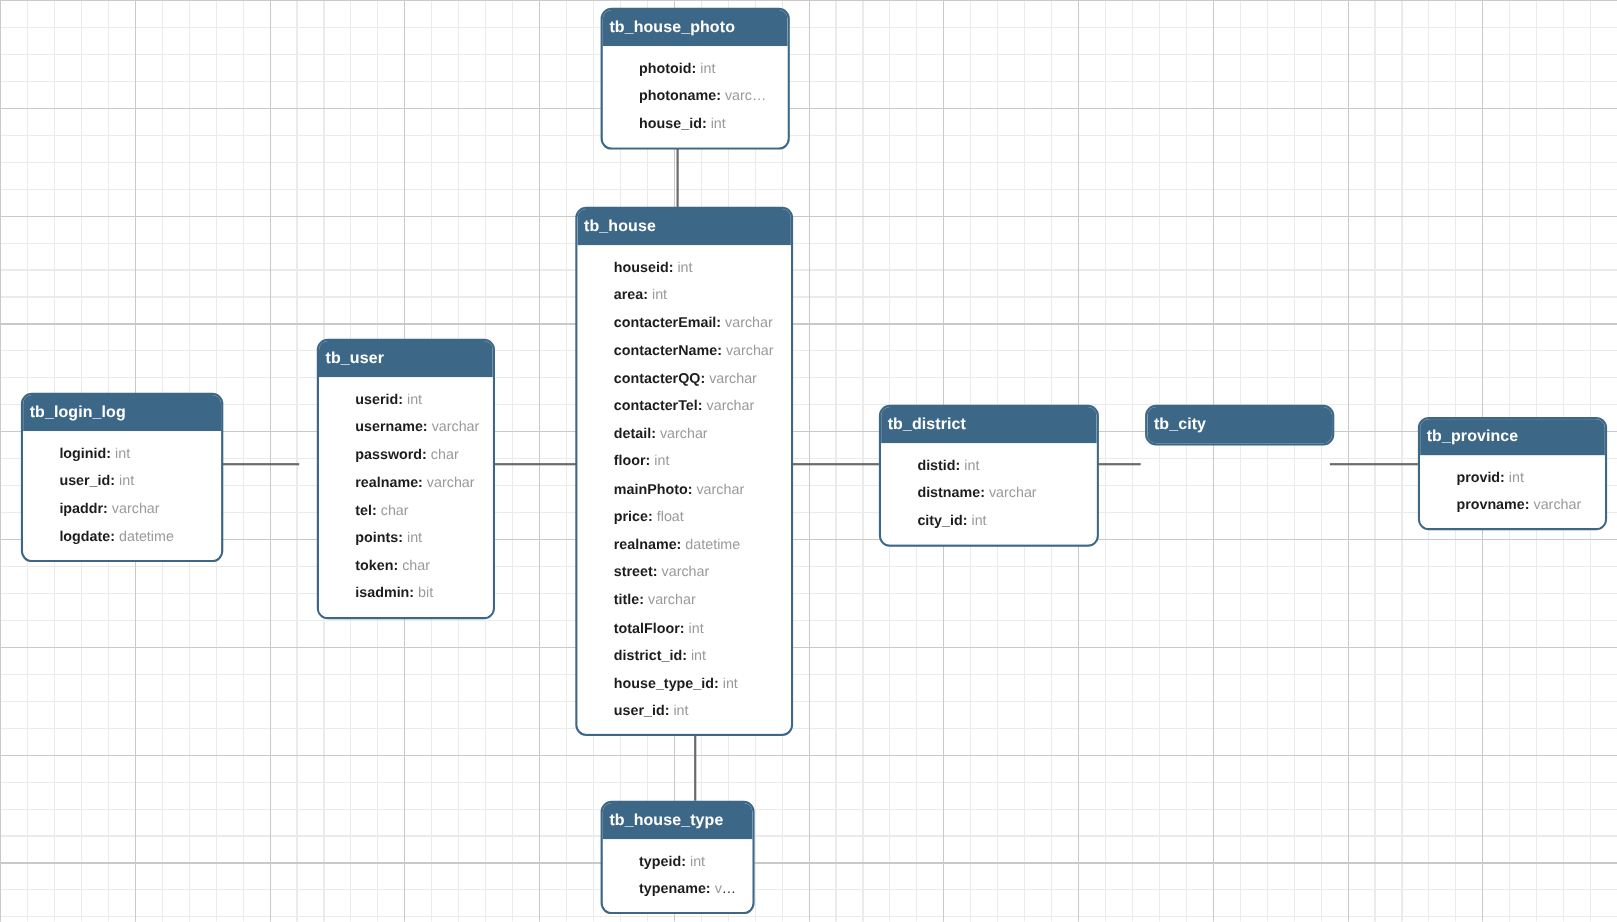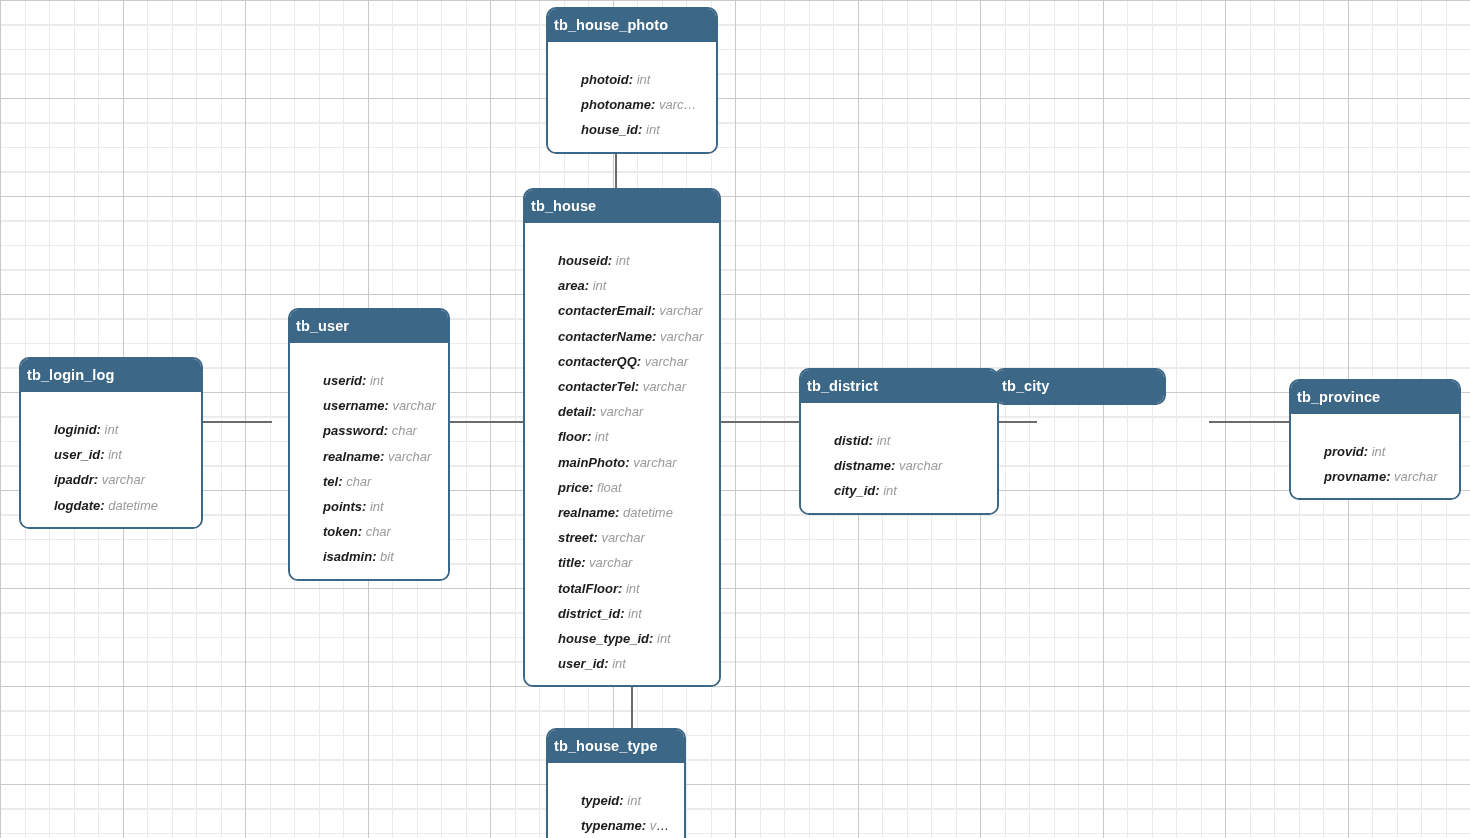--- a/index.html
+++ b/index.html
@@ -49,23 +49,22 @@
     color: #ffffff;
     font-size: 14.5px;
     font-weight: bold;
     text-align: left;
     padding: 8px 6px 9px 6px;
     line-height: 16px;
     letter-spacing: 0.1px;
     user-select: none;
   }
   .entity-body {
-    padding: 25px 0 9px 0;
+    padding: 7px 0 9px 0;
     background: #ffffff;
-    font-style: italic;
   }
   .field {
     font-size: 13px;
     line-height: 25.2px;
     padding-left: 33px;
     padding-right: 8px;
     color: #1c1c1c;
     white-space: nowrap;
     overflow: hidden;
     text-overflow: ellipsis;
@@ -151,21 +150,21 @@
 
   <div class="entity" style="left:799px; top:368px; width:200px;">
     <div class="entity-header">tb_district</div>
     <div class="entity-body">
       <div class="field"><span class="fname">distid</span><span class="fcolon">:</span> <span class="ftype">int</span></div>
       <div class="field"><span class="fname">distname</span><span class="fcolon">:</span> <span class="ftype">varchar</span></div>
       <div class="field"><span class="fname">city_id</span><span class="fcolon">:</span> <span class="ftype">int</span></div>
     </div>
   </div>
 
-  <div class="entity" style="left:994px; top:368px; width:172px;">
+  <div class="entity" style="left:1041px; top:368px; width:172px;">
     <div class="entity-header">tb_city</div>
   </div>
 
   <div class="entity" style="left:1289px; top:379px; width:172px;">
     <div class="entity-header">tb_province</div>
     <div class="entity-body">
       <div class="field"><span class="fname">provid</span><span class="fcolon">:</span> <span class="ftype">int</span></div>
       <div class="field"><span class="fname">provname</span><span class="fcolon">:</span> <span class="ftype">varchar</span></div>
     </div>
   </div>

